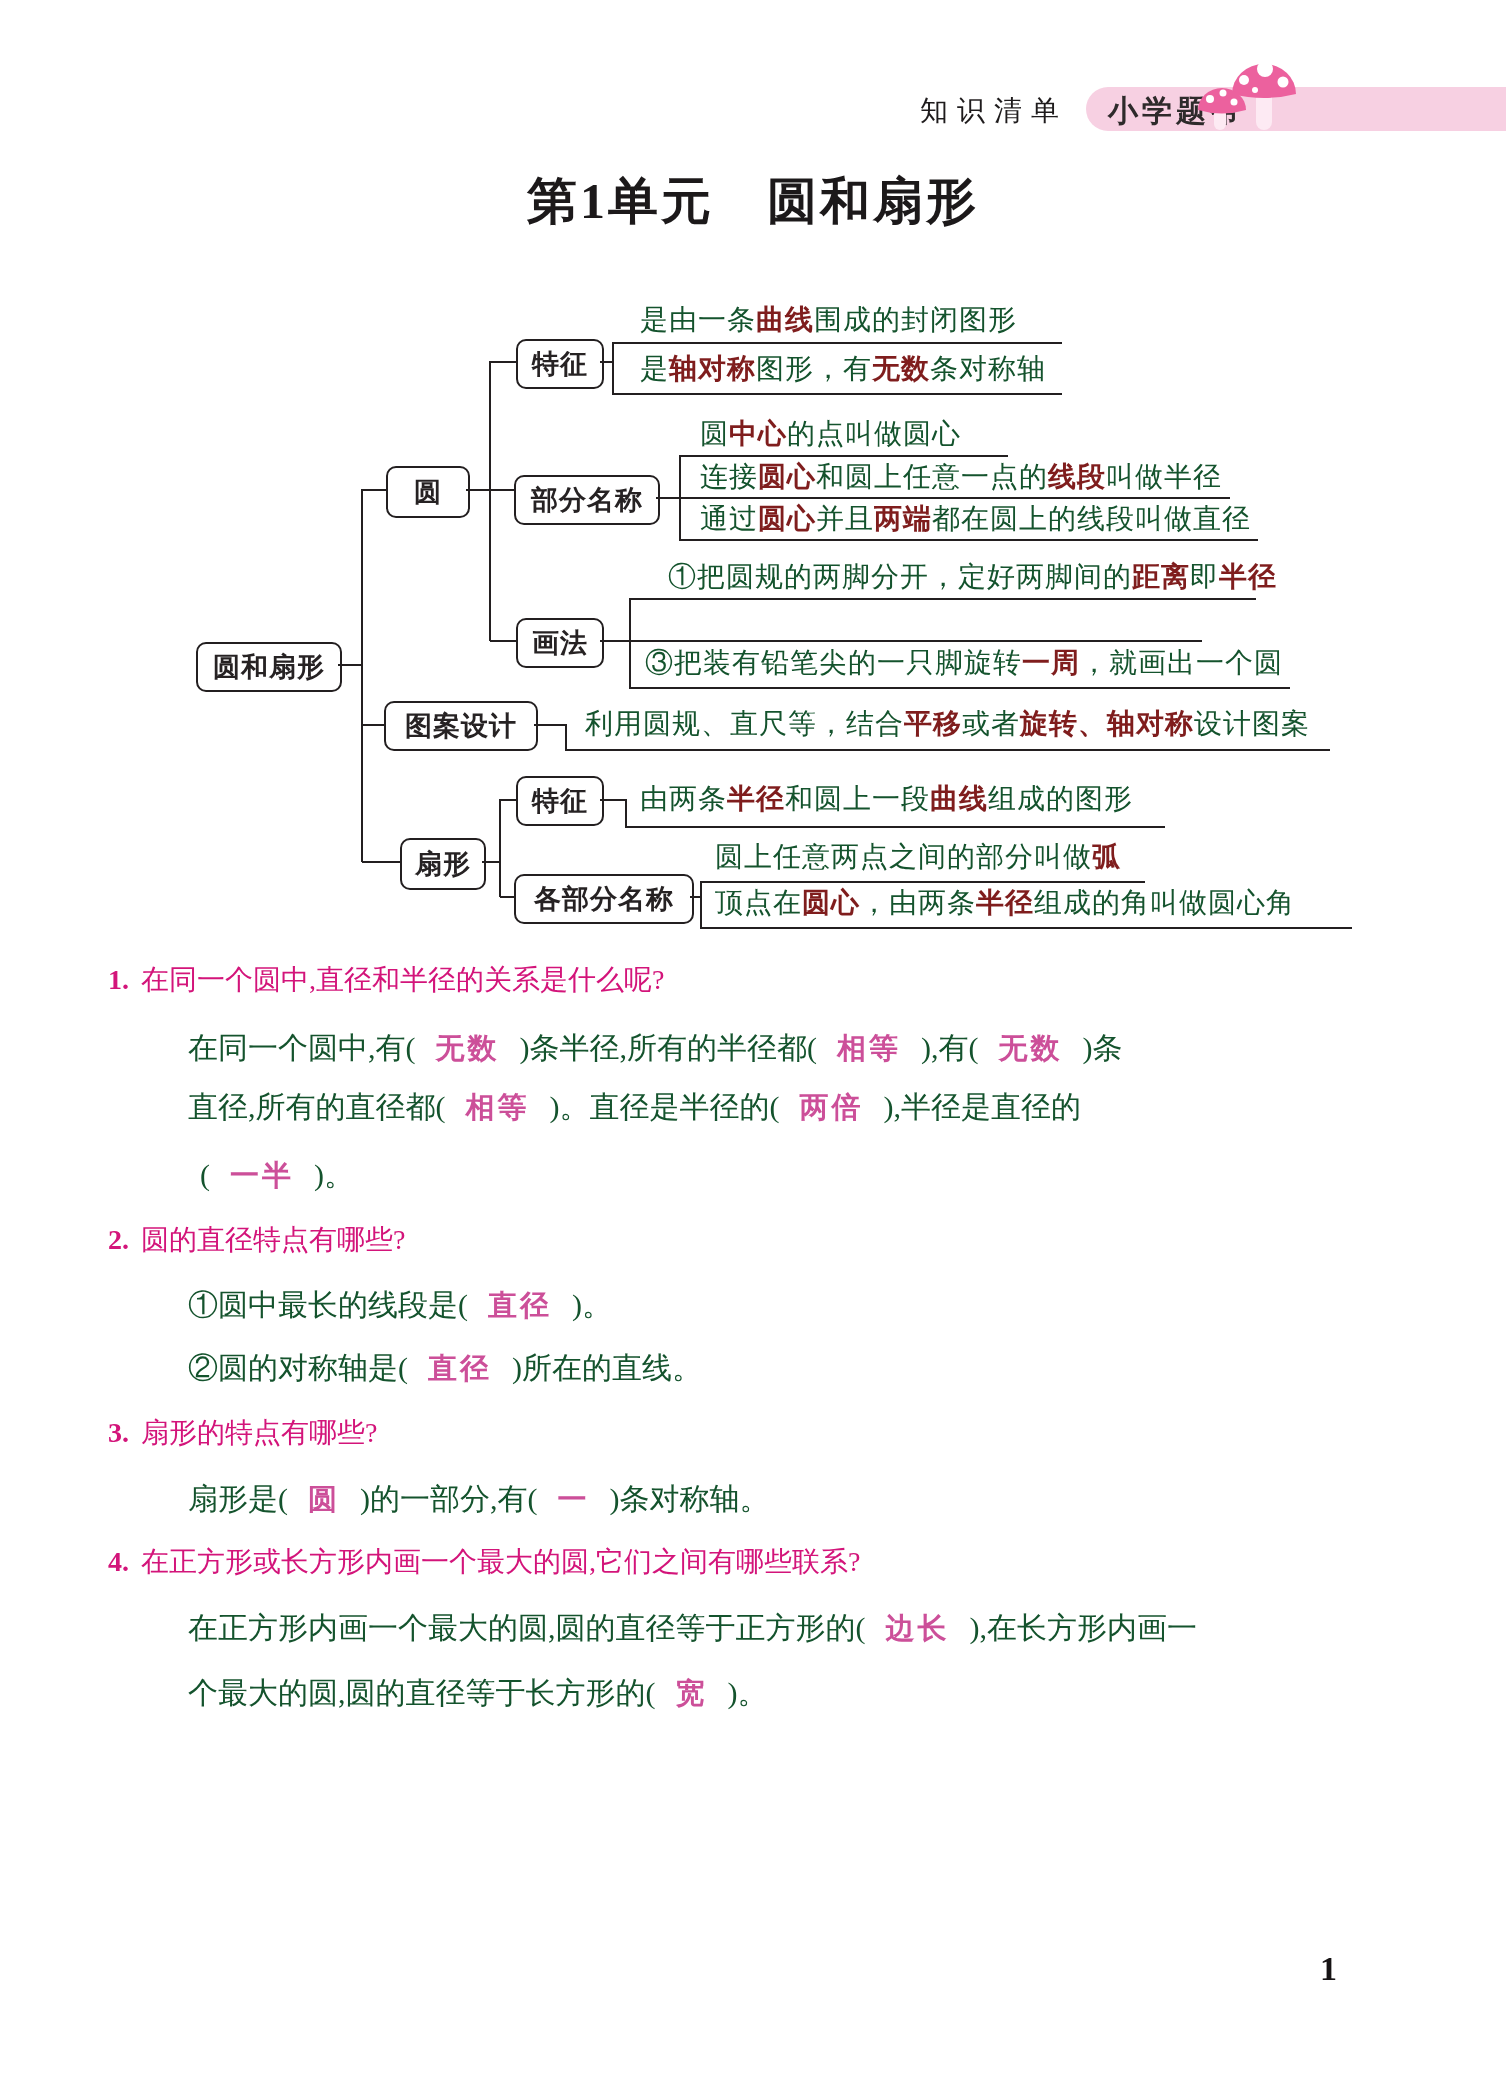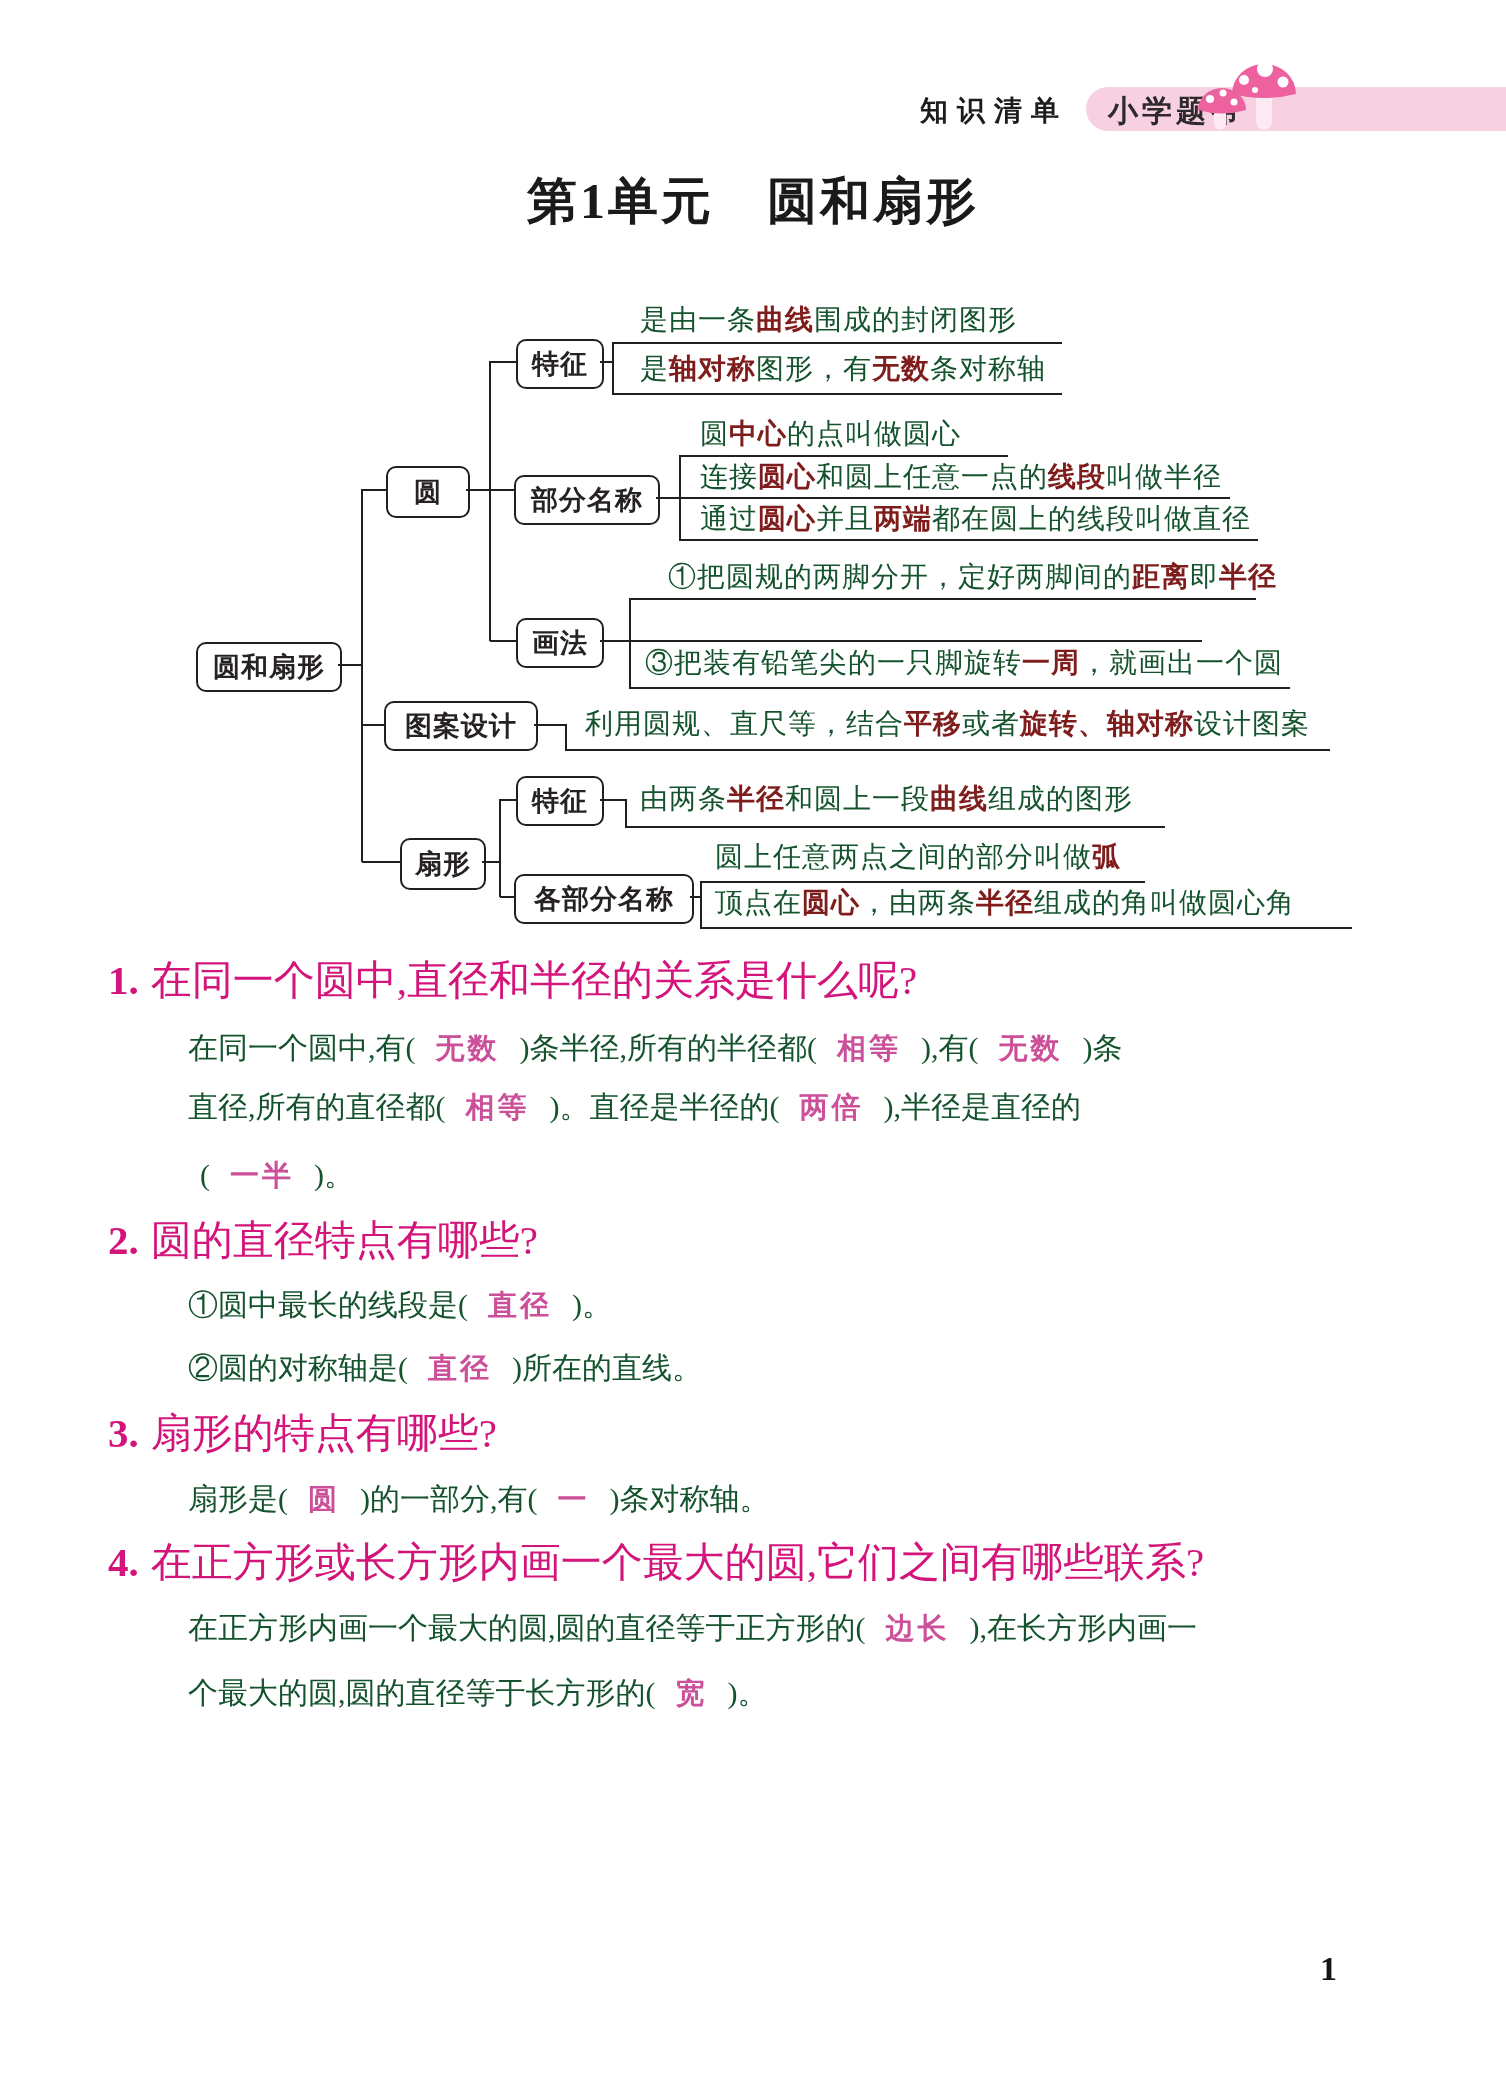--- a/index.html
+++ b/index.html
@@ -2,38 +2,38 @@
 <html><head>
 <meta charset="utf-8">
 <style>
   html,body{margin:0;padding:0;}
   body{
     width:1506px;height:2095px;position:relative;background:#ffffff;
     font-family:"Liberation Serif","DejaVu Serif",serif;
     color:#262223;overflow:hidden;
   }
   
-  .hdr-label{position:absolute;left:920px;top:92px;font-size:28px;letter-spacing:9px;font-weight:700;color:#1e1b1c;}
+  .hdr-label{position:absolute;left:920px;top:92px;font-size:28px;letter-spacing:9px;font-weight:400;color:#1e1b1c;}
   .hdr-bar{position:absolute;left:1086px;top:87px;width:420px;height:44px;background:#f7d0e2;border-radius:22px 0 0 22px;}
   .hdr-badge{position:absolute;left:1108px;top:91px;font-size:30px;font-weight:700;letter-spacing:4px;color:#2e2a2b;font-family:"Liberation Sans","DejaVu Sans",sans-serif;}
   .mushrooms{position:absolute;left:1192px;top:44px;width:150px;height:92px;}
   
   .page-title{position:absolute;left:0;top:168px;width:100%;text-align:center;font-size:50px;font-weight:700;letter-spacing:3px;color:#1c191a;}
   
   #mindmap{position:absolute;left:0;top:0;width:1506px;height:960px;}
   .mbox{position:absolute;border:2px solid #231f20;border-radius:10px;background:#fff;
         display:flex;align-items:center;justify-content:center;
         font-size:27px;font-weight:700;letter-spacing:1px;white-space:nowrap;}
   .mrow{position:absolute;height:42px;line-height:42px;font-size:28px;letter-spacing:1px;white-space:nowrap;}
   .hline{position:absolute;height:2px;background:#231f20;}
   .vline{position:absolute;width:2px;background:#231f20;}
   .seg-k{color:#14532d;}
   .seg-p{color:#7f1d1d;font-weight:700;}
   
-  .qline{position:absolute;left:108px;height:66px;line-height:66px;font-size:41px;white-space:nowrap;color:#d3147a;}
+  .qline{position:absolute;left:108px;height:66px;line-height:66px;font-size:28px;white-space:nowrap;color:#d3147a;}
   .qline .qnum{font-weight:700;margin-right:12px;}
   .aline{position:absolute;left:188px;height:66px;line-height:66px;font-size:30px;white-space:nowrap;color:#262223;}
   .aline .seg-hw{color:#cc4f99;font-size:29px;letter-spacing:3px;margin:0 20px;font-weight:600;}
   
   .page-num{position:absolute;left:1320px;top:1950px;font-size:34px;font-weight:700;color:#161314;}
 </style>
 </head>
 <body>
 
 <div class="hdr-label">知识清单</div>

